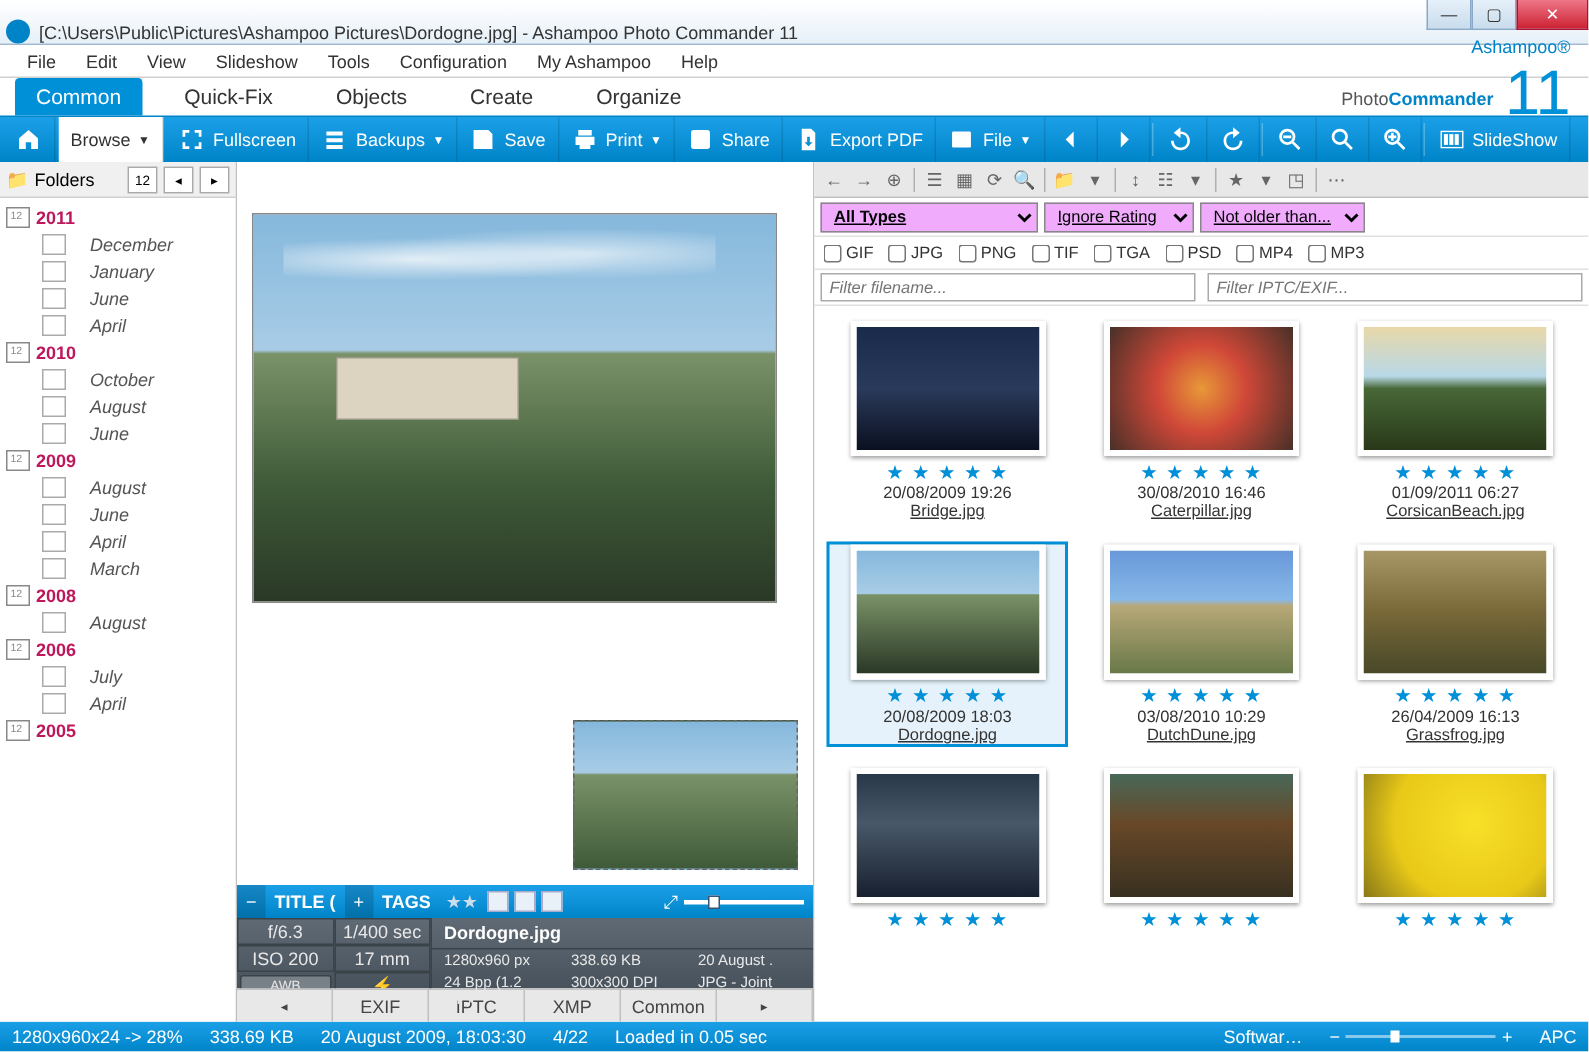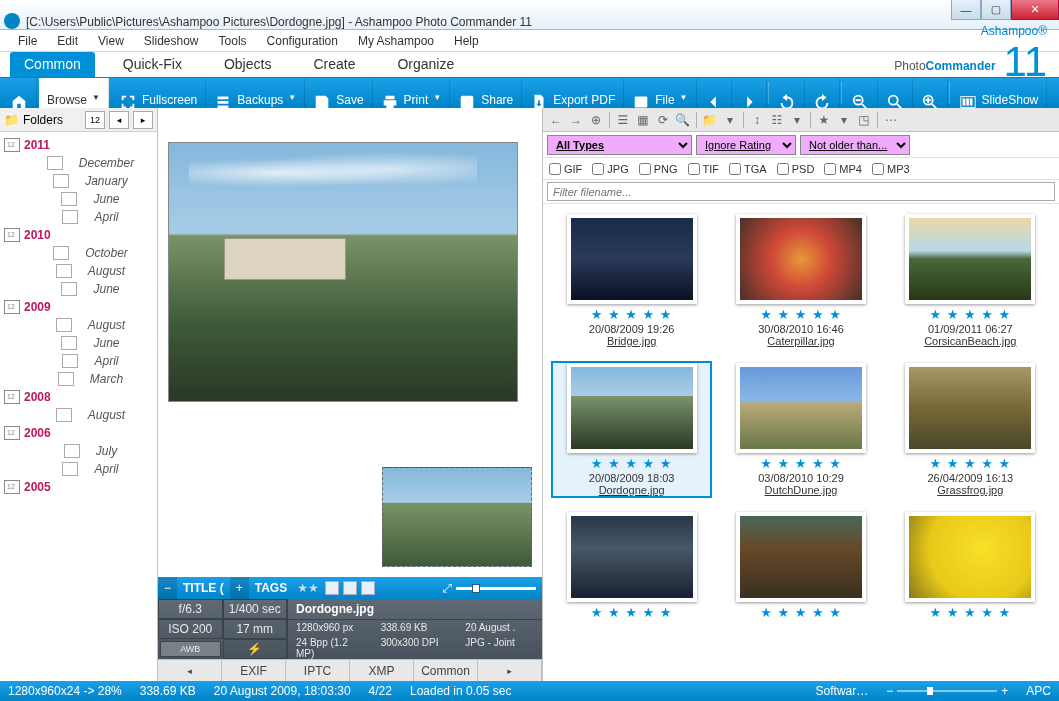--- a/index.html
+++ b/index.html
@@ -19,54 +19,54 @@
 .logo-area .brand-sup { color: #0084c8; font-size: 12px; font-weight: 300; }
 .logo-area .brand-main { font-size: 28px; font-weight: 300; color: #555; }
 .logo-area .brand-main b { color: #0084c8; font-weight: 600; }
 .logo-area .brand-num { font-size: 42px; font-weight: 300; color: #0090d8; vertical-align: -6px; }
 
 .tabbar { height: 26px; display: flex; align-items: flex-end; padding-left: 10px; gap: 14px; border-bottom: 1px solid #0084c8; }
 .tabbar .tab { padding: 4px 14px 5px; font-size: 14px; color: #333; cursor: default; }
 .tabbar .tab.active { background: #0090d8; color: #fff; border-radius: 3px 3px 0 0; }
 
 .toolbar { height: 30px; background: linear-gradient(#1ba0e8,#0084c8); display: flex; align-items: center; padding: 0 2px; overflow: hidden; }
-.toolbar .tbtn { display: flex; gap: 5px; padding: 16px 8px; height: 28px; color: #fff; font-size: 13px; border-right: 1px solid rgba(0,0,0,0.12); cursor: default; }
+.toolbar .tbtn { display: flex; align-items: center; gap: 5px; padding: 16px 8px; height: 28px; color: #fff; font-size: 13px; border-right: 1px solid rgba(0,0,0,0.12); cursor: default; }
 .toolbar .tbtn.browse { background: #fff; color: #333; height: 26px; border-radius: 2px; margin: 0 2px; }
 .toolbar .sep { width: 1px; height: 22px; background: rgba(255,255,255,0.25); margin: 0 1px; }
 .dropdown-arr { font-size: 8px; }
 
 .content { display: flex; height: calc(701px - 30px - 22px - 26px - 30px - 20px); }
 
 .sidebar { width: 158px; border-right: 1px solid #c0c0c0; display: flex; flex-direction: column; background: #f8f8f8; }
 .sidebar-head { height: 24px; display: flex; align-items: center; border-bottom: 1px solid #d0d0d0; padding: 0 4px; gap: 4px; background: #f0f0f0; }
 .sidebar-head .fbtn { width: 20px; height: 18px; background: #fff; border: 1px solid #aaa; font-size: 9px; display: flex; align-items: center; justify-content: center; }
 .folder-tree { flex: 1; overflow: auto; padding: 4px 2px; background: #fff; }
 .year { display: flex; align-items: center; gap: 4px; padding: 2px 2px; font-weight: bold; color: #be185d; }
 .year .calico { width: 16px; height: 14px; background: #fff; border: 1px solid #888; position: relative; }
 .year .calico::before { content: "12"; position: absolute; font-size: 7px; color: #888; left: 2px; top: 2px; font-weight: normal; }
-.month { display: flex; align-items: center; gap: 16px; padding: 2px 2px 2px 26px; color: #555; font-style: italic; justify-content: center; }
+.month { display: flex; align-items: center; gap: 16px; padding: 2px 2px 2px 26px; color: #555; font-style: italic; }
 .month .mico { width: 16px; height: 14px; background: #fff; border: 1px solid #aaa; position: relative; }
 
 .preview-pane { width: 385px; border-right: 1px solid #c0c0c0; display: flex; flex-direction: column; background: #fff; }
 .preview-img-wrap { flex: 1; background: #fff; position: relative; padding: 34px 10px 10px 10px; }
 .main-photo { width: 350px; height: 260px; background: linear-gradient(#85b8dc 0%, #a8cce6 35%, #7a9268 36%, #3e5a38 70%, #2a3826 100%); position: relative; border: 1px solid #888; }
 .main-photo .sky-clouds { position: absolute; top: 10px; left: 20px; right: 40px; height: 40px; background: radial-gradient(ellipse at 30% 50%, rgba(255,255,255,0.7) 0%, transparent 50%), radial-gradient(ellipse at 70% 40%, rgba(255,255,255,0.6) 0%, transparent 50%); }
 .main-photo::after { content: ""; position: absolute; left: 55px; top: 95px; width: 120px; height: 40px; background: #dcd4c0; border: 1px solid #998; }
 .thumb-overlay { position: absolute; right: 10px; bottom: 10px; width: 150px; height: 100px; border: 1px dashed #666; background: linear-gradient(#85b8dc 0%, #a8cce6 35%, #7a9268 36%, #3e5a38 100%); }
 
 .preview-tabs { height: 22px; background: linear-gradient(#1ba0e8,#0084c8); display: flex; align-items: center; color: #fff; font-size: 11px; }
 .preview-tabs .ptab { padding: 0 6px; display: flex; align-items: center; gap: 3px; height: 100%; }
 .preview-tabs .ptab.dark { background: rgba(0,0,0,0.15); }
 .preview-tabs .mini-icons { display: flex; gap: 4px; margin-left: 6px; }
 .preview-tabs .mic { width: 14px; height: 14px; background: #e8f0f8; border: 1px solid #aac; }
 .preview-tabs .slider { margin-left: auto; margin-right: 6px; display: flex; align-items: center; gap: 4px; }
 .preview-tabs .slider-track { width: 80px; height: 3px; background: #fff; position: relative; }
 .preview-tabs .slider-thumb { position: absolute; left: 20%; top: -3px; width: 8px; height: 9px; background: #fff; border: 1px solid #357; }
 
-.exif-row1 { height: 60px; background: linear-gradient(#606a74,#48525c); display: flex; color: #e8e8e8; font-size: 11px; justify-content: center; }
+.exif-row1 { height: 47px; background: linear-gradient(#606a74,#48525c); display: flex; color: #e8e8e8; font-size: 11px; justify-content: center; }
 .exif-left { width: 130px; border-right: 1px solid #3a424a; display: grid; grid-template-columns: 1fr 1fr; }
 .exif-left div { display: flex; align-items: center; justify-content: center; border: 0.5px solid #3a424a; padding: 1px 4px; }
 .exif-right { flex: 1; display: grid; grid-template-columns: 1fr 1fr 1fr; position: relative; }
 .exif-right .fname { grid-column: 1/4; padding: 3px 8px; font-weight: bold; color: #fff; border-bottom: 1px solid #3a424a; }
 .exif-right div:not(.fname) { padding: 2px 8px; font-size: 10px; }
 
 .meta-tabs { height: 22px; background: #e8e8e8; display: flex; border-top: 1px solid #c0c0c0; }
 .meta-tabs .mtab { flex: 1; display: flex; align-items: center; justify-content: center; border-right: 1px solid #c0c0c0; cursor: default; color: #444; }
 .meta-tabs .navbtn { width: 20px; font-size: 9px; }
 
@@ -447,20 +447,21 @@
         <label><input type="checkbox" style="">JPG</label>
         <label><input type="checkbox" style="">PNG</label>
         <label><input type="checkbox" style="">TIF</label>
         <label><input type="checkbox" style="">TGA</label>
         <label><input type="checkbox" style="">PSD</label>
         <label><input type="checkbox" style="">MP4</label>
         <label><input type="checkbox" style="">MP3</label>
       </div>
     <div class="text-filter-row">
       <input placeholder="Filter filename..." style="">
+      <input placeholder="Filter IPTC/EXIF..." style="">
     </div>
     <div class="thumbs" id="thumbs">
         <div class="thumb-card">
           <div class="thumb-img t-bridge"></div>
           <div class="stars">★ ★ ★ ★ ★</div>
           <div class="thumb-date">20/08/2009 19:26</div>
           <div class="thumb-name">Bridge.jpg</div>
         </div>
         <div class="thumb-card">
           <div class="thumb-img t-caterpillar"></div>

